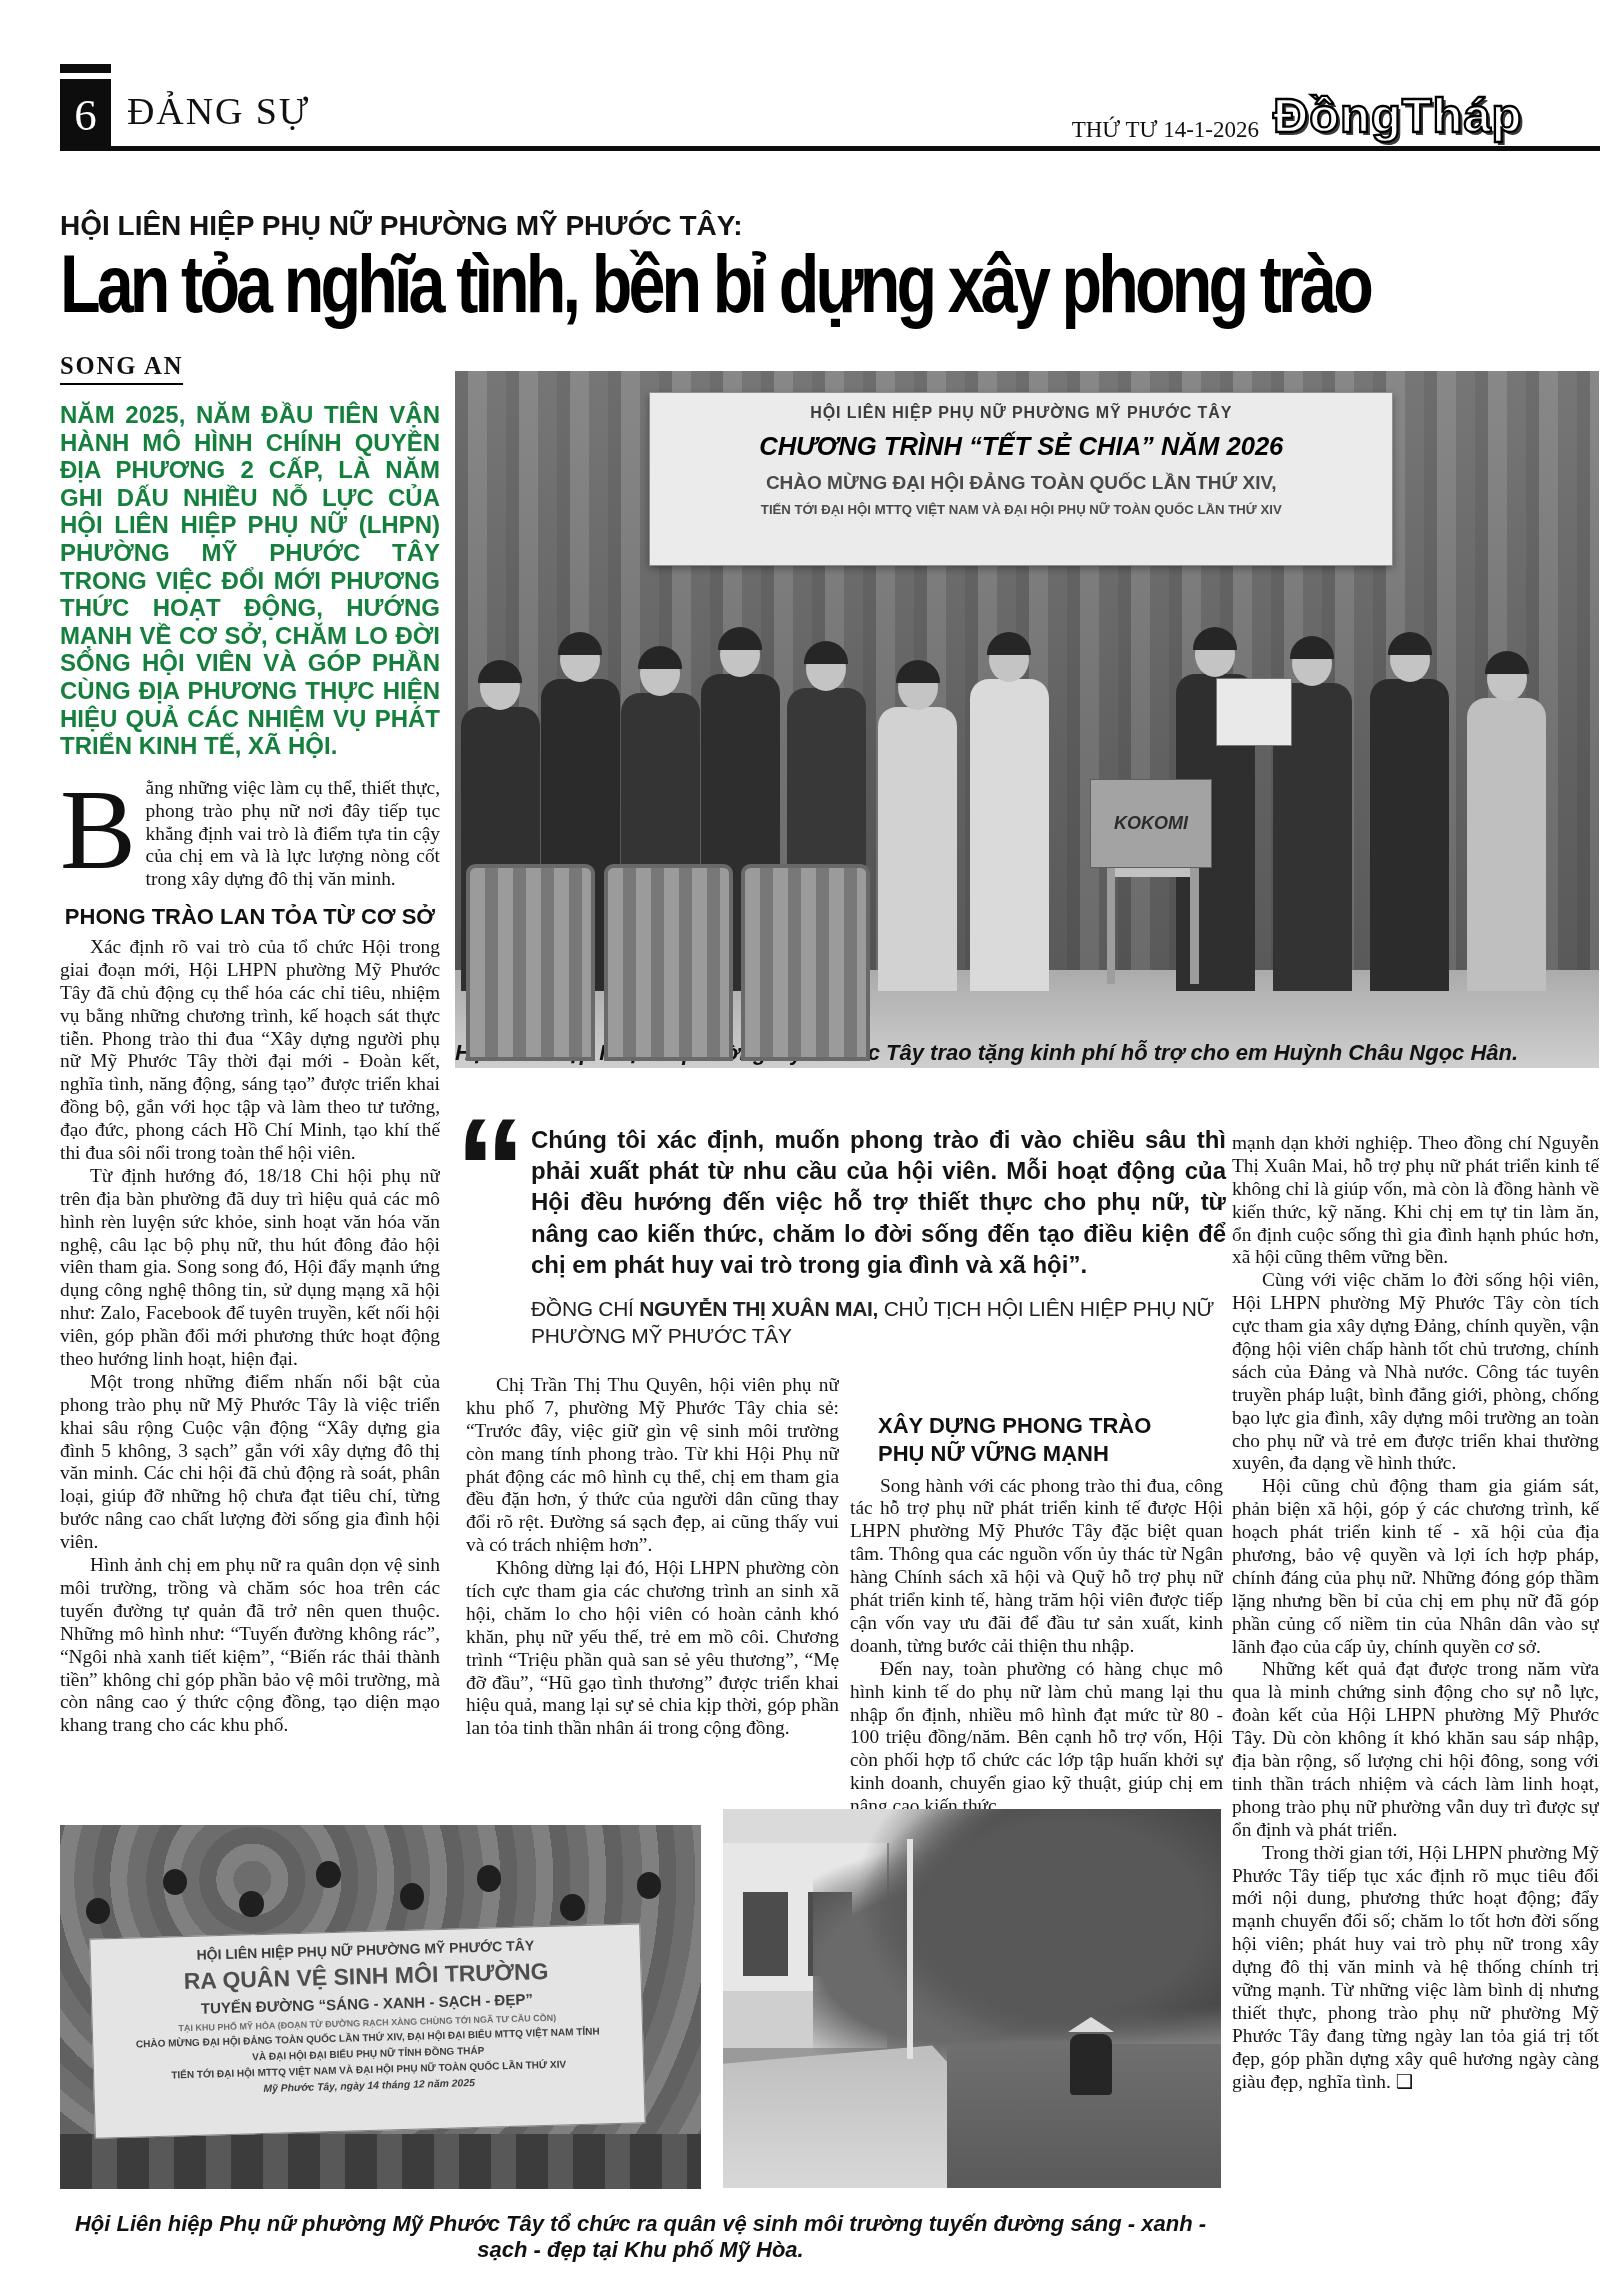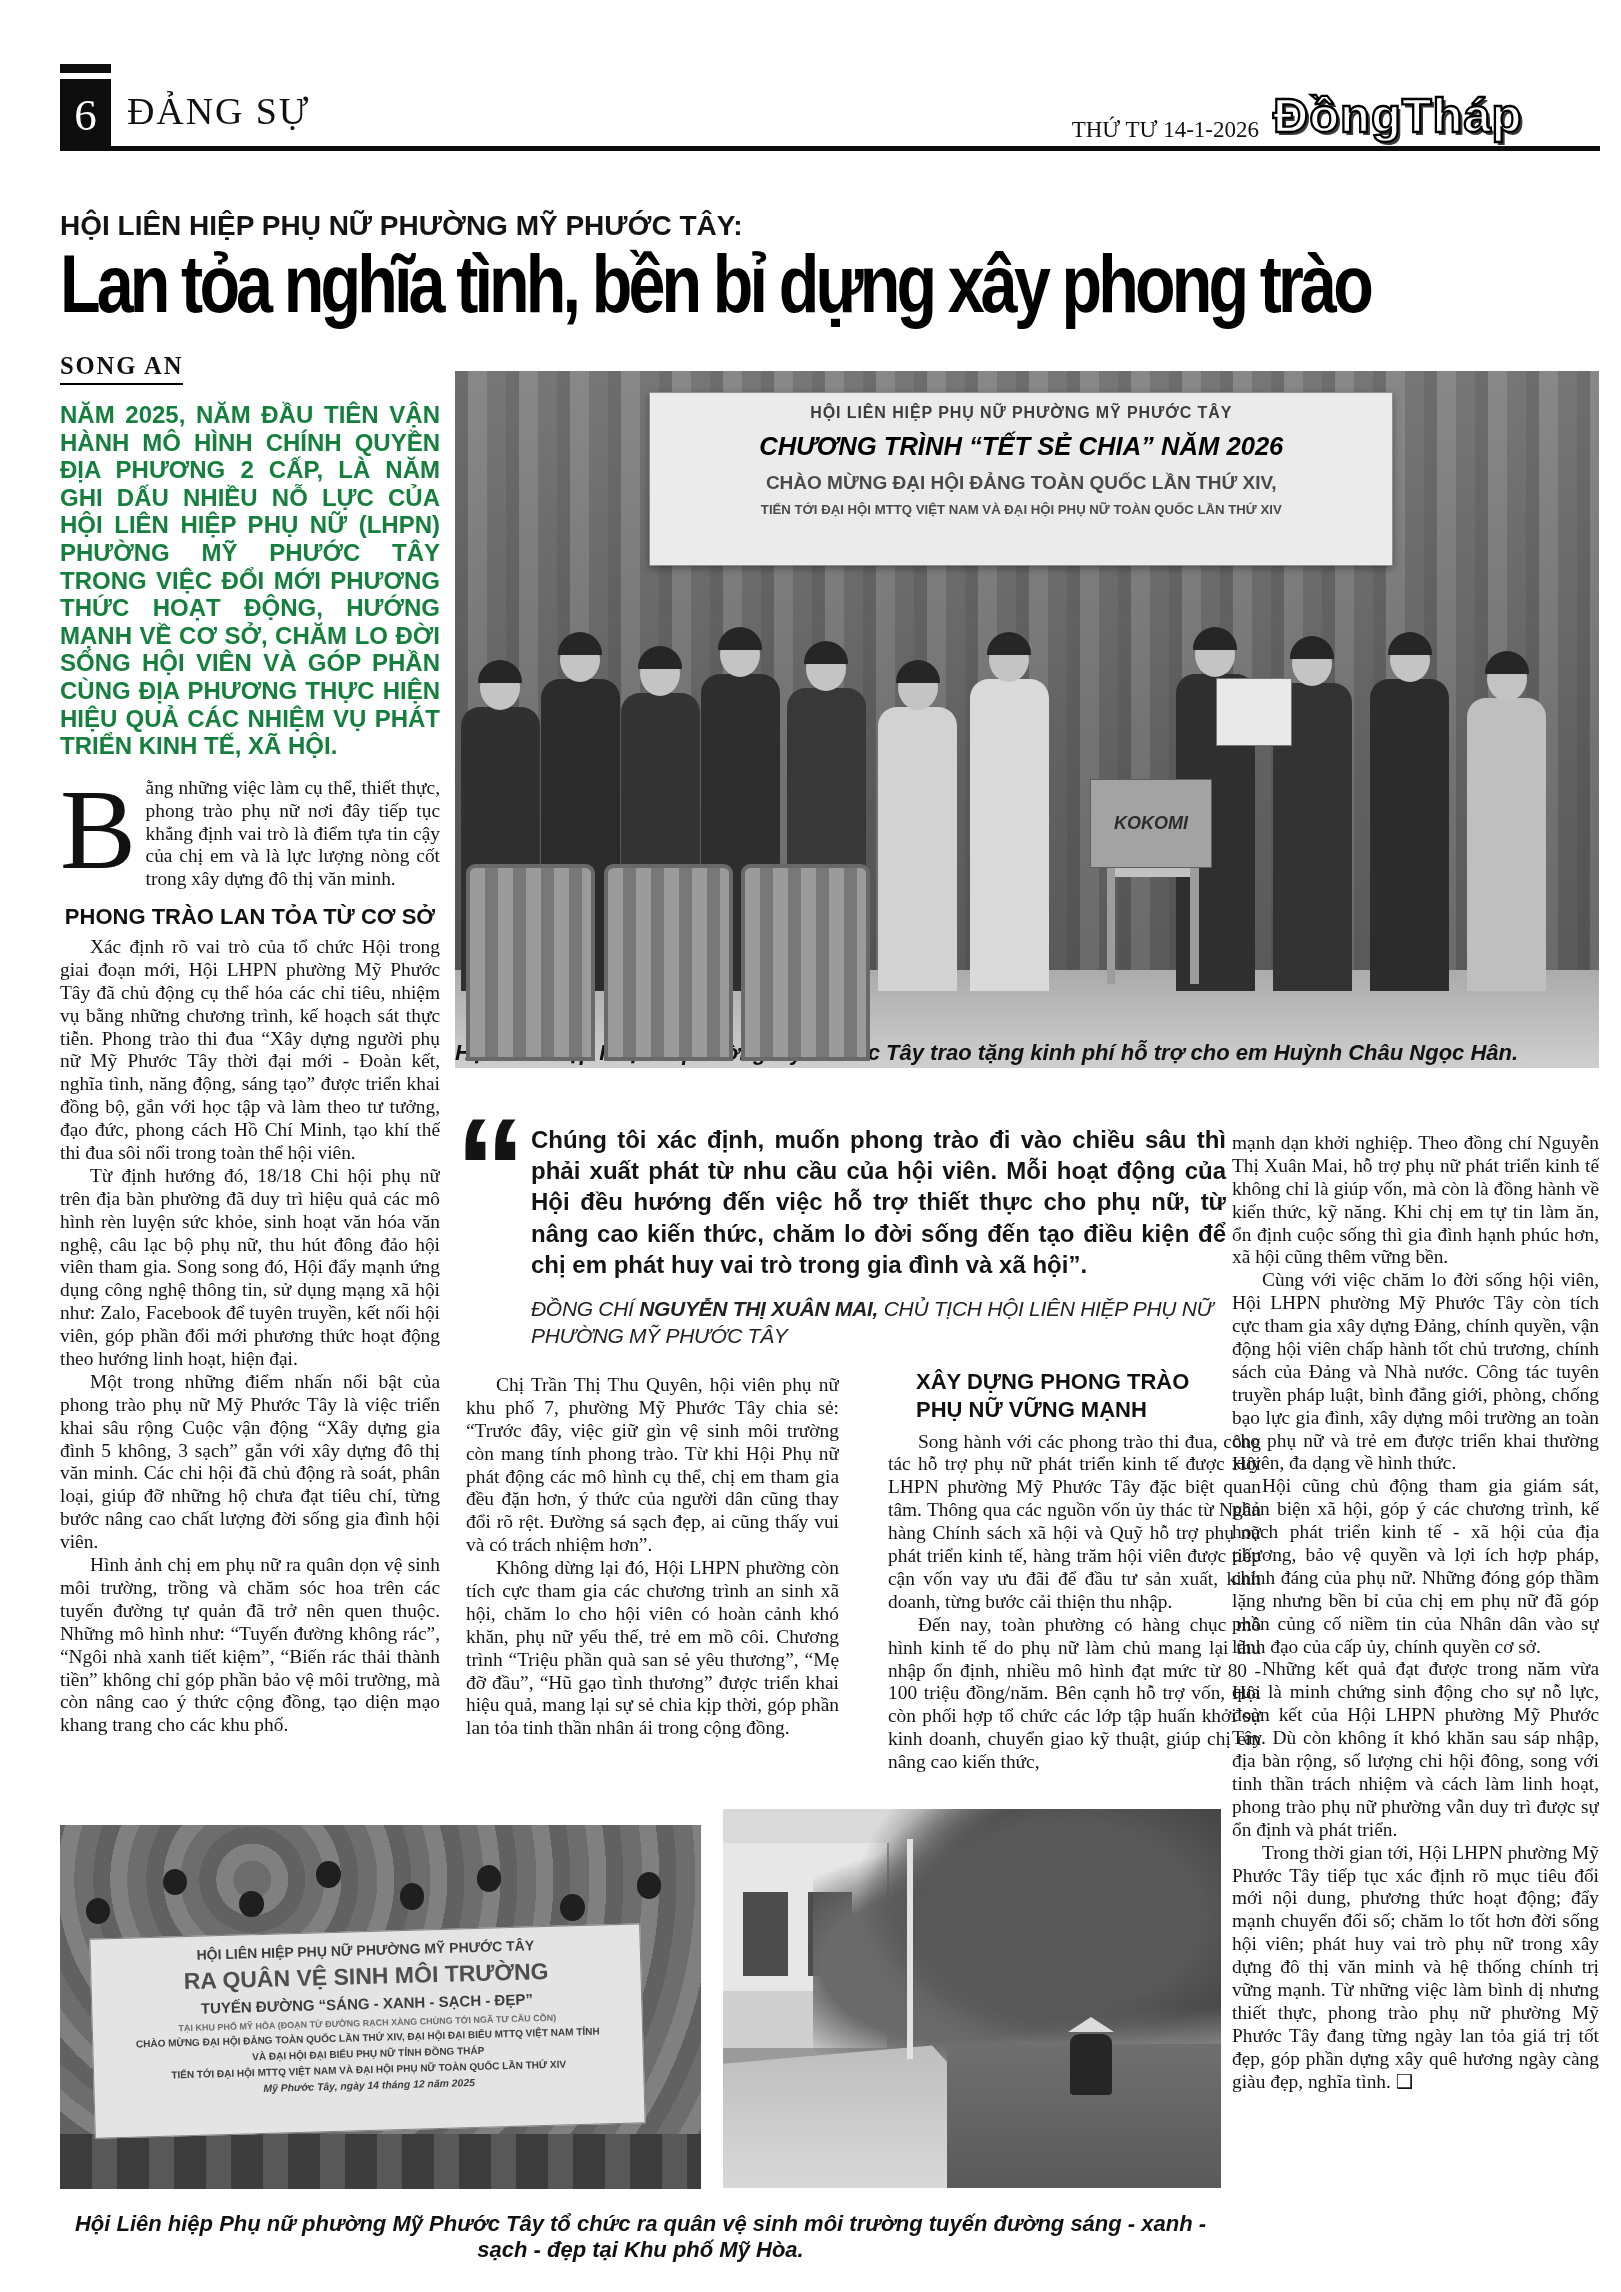--- a/index.html
+++ b/index.html
@@ -40,21 +40,21 @@
         text-align:center;text-indent:0;margin:13.2px 0 5.7px 0;color:#111;}
   .sec-h2{font-family:"Liberation Sans",sans-serif;font-weight:bold;font-size:22px;
         line-height:1.25;text-align:left;text-indent:0;margin:0 0 7.6px 0;padding-left:28px;color:#111;}
   
   .quote{position:absolute;left:455px;top:1124px;width:771px;}
   .qmark{position:absolute;left:0;top:-26.5px;font-family:"Liberation Sans",sans-serif;
         font-weight:bold;font-size:142px;color:#141414;line-height:1;}
   .qtext{margin-left:76px;font-family:"Liberation Sans",sans-serif;font-weight:bold;
         font-size:24px;line-height:1.3;text-align:justify;color:#141414;}
   .qattr{margin:15px 0 0 76px;font-family:"Liberation Sans",sans-serif;font-size:21px;
-        line-height:1.3;letter-spacing:-0.3px;color:#222;font-style:italic;}
+        line-height:1.3;letter-spacing:-0.3px;color:#222;}
   .qattr b{font-weight:bold;}
   
   .photo{position:absolute;overflow:hidden;background:#7b7b7b;}
   .caption{position:absolute;font-family:"Liberation Sans",sans-serif;font-weight:bold;
         font-style:italic;font-size:22px;color:#111;}
   
   .p1-curtain{position:absolute;inset:0;background:
       repeating-linear-gradient(90deg,rgba(0,0,0,.16) 0 13.2px,rgba(255,255,255,.05) 13.2px 32px,rgba(0,0,0,.09) 32px 51px),
       linear-gradient(180deg,#828282,#6b6b6b 55%,#5f5f5f);}
   .p1-floor{position:absolute;left:0;right:0;bottom:0;height:14%;
@@ -184,21 +184,21 @@
     <div class="qmark">“</div>
     <div class="qtext">Chúng tôi xác định, muốn phong trào đi vào chiều sâu thì phải xuất phát từ nhu cầu của hội viên. Mỗi hoạt động của Hội đều hướng đến việc hỗ trợ thiết thực cho phụ nữ, từ nâng cao kiến thức, chăm lo đời sống đến tạo điều kiện để chị em phát huy vai trò trong gia đình và xã hội”.</div>
     <div class="qattr"><span>ĐỒNG CHÍ </span><b>NGUYỄN THỊ XUÂN MAI,</b><span> CHỦ TỊCH HỘI LIÊN HIỆP PHỤ NỮ PHƯỜNG MỸ PHƯỚC TÂY</span></div>
   </div>
 
   <div class="col" style="left:466px;top:1374px;width:373px;height:433px;">
     <p class="bp">Chị Trần Thị Thu Quyên, hội viên phụ nữ khu phố 7, phường Mỹ Phước Tây chia sẻ: “Trước đây, việc giữ gìn vệ sinh môi trường còn mang tính phong trào. Từ khi Hội Phụ nữ phát động các mô hình cụ thể, chị em tham gia đều đặn hơn, ý thức của người dân cũng thay đổi rõ rệt. Đường sá sạch đẹp, ai cũng thấy vui và có trách nhiệm hơn”.</p>
     <p class="bp">Không dừng lại đó, Hội LHPN phường còn tích cực tham gia các chương trình an sinh xã hội, chăm lo cho hội viên có hoàn cảnh khó khăn, phụ nữ yếu thế, trẻ em mồ côi. Chương trình “Triệu phần quà san sẻ yêu thương”, “Mẹ đỡ đầu”, “Hũ gạo tình thương” được triển khai hiệu quả, mang lại sự sẻ chia kịp thời, góp phần lan tỏa tinh thần nhân ái trong cộng đồng.</p>
   </div>
 
-  <div class="col" style="left:850px;top:1368px;width:373px;height:439px;margin-left:38px;">
+  <div class="col" style="left:850px;top:1412px;width:373px;height:439px;">
     <p class="bp sec-h2"><span>XÂY DỰNG PHONG TRÀO</span><br><span>PHỤ NỮ VỮNG MẠNH</span></p>
     <p class="bp">Song hành với các phong trào thi đua, công tác hỗ trợ phụ nữ phát triển kinh tế được Hội LHPN phường Mỹ Phước Tây đặc biệt quan tâm. Thông qua các nguồn vốn ủy thác từ Ngân hàng Chính sách xã hội và Quỹ hỗ trợ phụ nữ phát triển kinh tế, hàng trăm hội viên được tiếp cận vốn vay ưu đãi để đầu tư sản xuất, kinh doanh, từng bước cải thiện thu nhập.</p>
     <p class="bp">Đến nay, toàn phường có hàng chục mô hình kinh tế do phụ nữ làm chủ mang lại thu nhập ổn định, nhiều mô hình đạt mức từ 80 - 100 triệu đồng/năm. Bên cạnh hỗ trợ vốn, Hội còn phối hợp tổ chức các lớp tập huấn khởi sự kinh doanh, chuyển giao kỹ thuật, giúp chị em nâng cao kiến thức,</p>
   </div>
 
   <div class="col" style="left:1232px;top:1132px;width:367px;height:1103px;">
     <p class="bp nofirst">mạnh dạn khởi nghiệp. Theo đồng chí Nguyễn Thị Xuân Mai, hỗ trợ phụ nữ phát triển kinh tế không chỉ là giúp vốn, mà còn là đồng hành về kiến thức, kỹ năng. Khi chị em tự tin làm ăn, ổn định cuộc sống thì gia đình hạnh phúc hơn, xã hội cũng thêm vững bền.</p>
     <p class="bp">Cùng với việc chăm lo đời sống hội viên, Hội LHPN phường Mỹ Phước Tây còn tích cực tham gia xây dựng Đảng, chính quyền, vận động hội viên chấp hành tốt chủ trương, chính sách của Đảng và Nhà nước. Công tác tuyên truyền pháp luật, bình đẳng giới, phòng, chống bạo lực gia đình, xây dựng môi trường an toàn cho phụ nữ và trẻ em được triển khai thường xuyên, đa dạng về hình thức.</p>
     <p class="bp">Hội cũng chủ động tham gia giám sát, phản biện xã hội, góp ý các chương trình, kế hoạch phát triển kinh tế - xã hội của địa phương, bảo vệ quyền và lợi ích hợp pháp, chính đáng của phụ nữ. Những đóng góp thầm lặng nhưng bền bỉ của chị em phụ nữ đã góp phần củng cố niềm tin của Nhân dân vào sự lãnh đạo của cấp ủy, chính quyền cơ sở.</p>
     <p class="bp">Những kết quả đạt được trong năm vừa qua là minh chứng sinh động cho sự nỗ lực, đoàn kết của Hội LHPN phường Mỹ Phước Tây. Dù còn không ít khó khăn sau sáp nhập, địa bàn rộng, số lượng chi hội đông, song với tinh thần trách nhiệm và cách làm linh hoạt, phong trào phụ nữ phường vẫn duy trì được sự ổn định và phát triển.</p>

